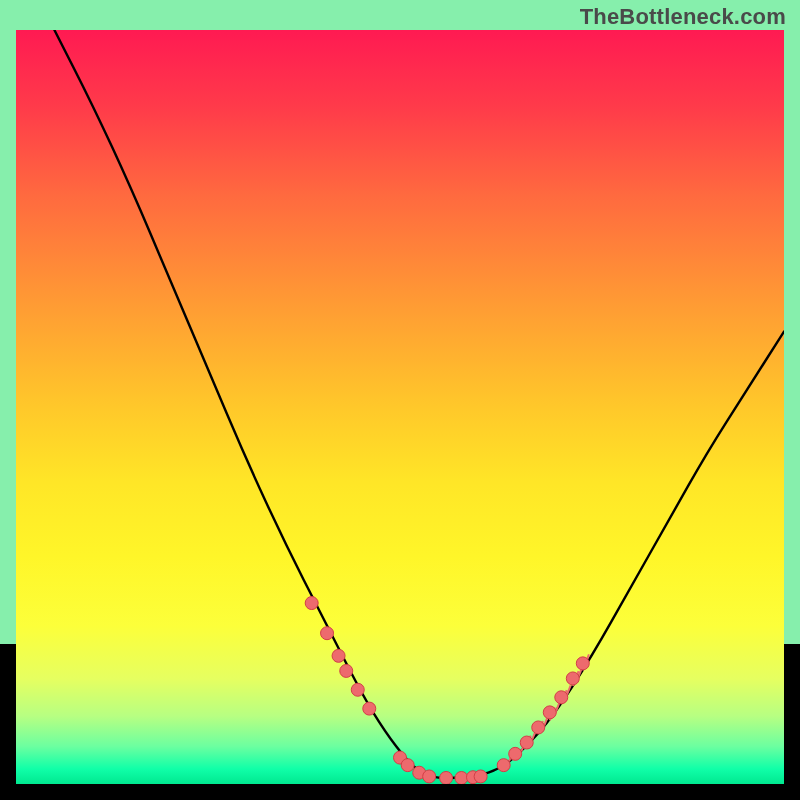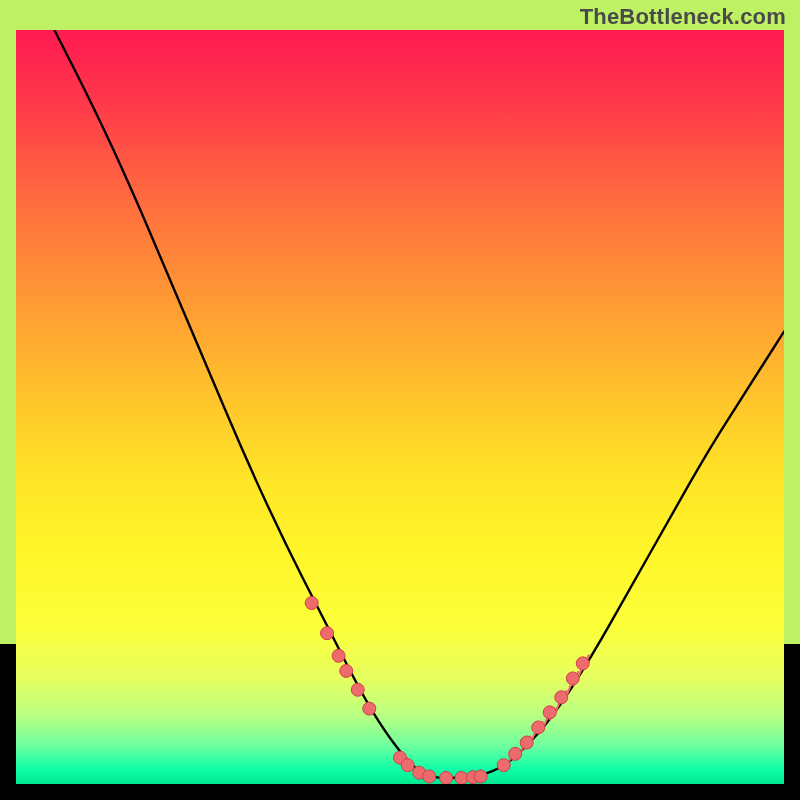--- a/index.html
+++ b/index.html
@@ -8,21 +8,21 @@
     background: #000;
     width: 800px;
     height: 800px;
     overflow: hidden;
     font-family: Arial, Helvetica, sans-serif;
   }
   .frame {
     position: relative;
     width: 800px;
     height: 644px;
-    background: #bef264;
+    background: #86efac;
   }
   .watermark {
     position: absolute;
     top: 4px;
     right: 14px;
     color: #4a4a4a;
     font-size: 22px;
     font-weight: 600;
     letter-spacing: 0.2px;
     z-index: 10;

